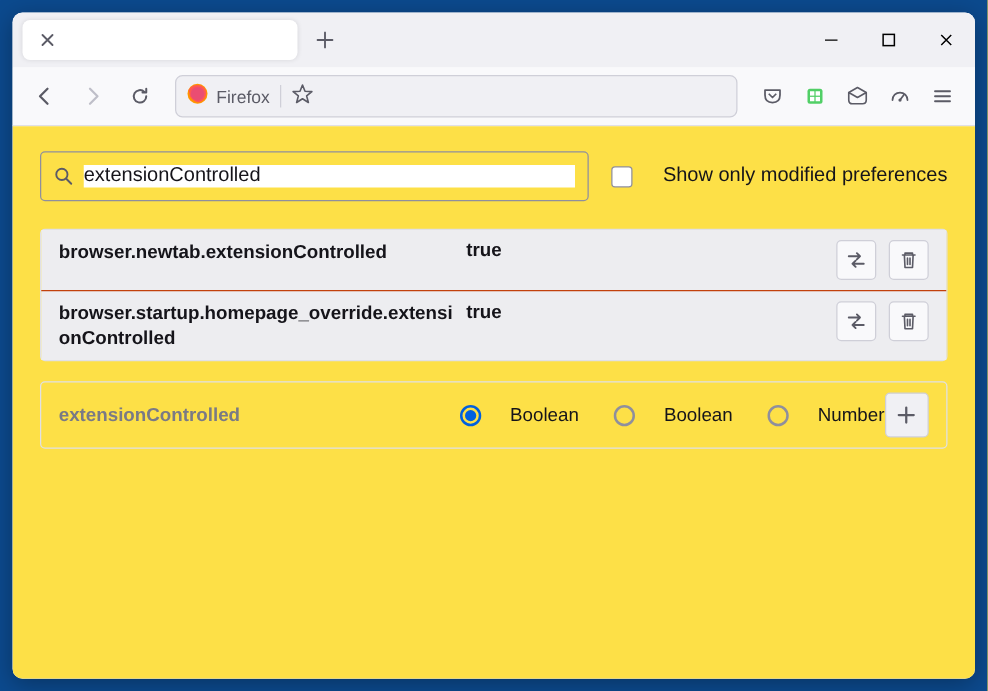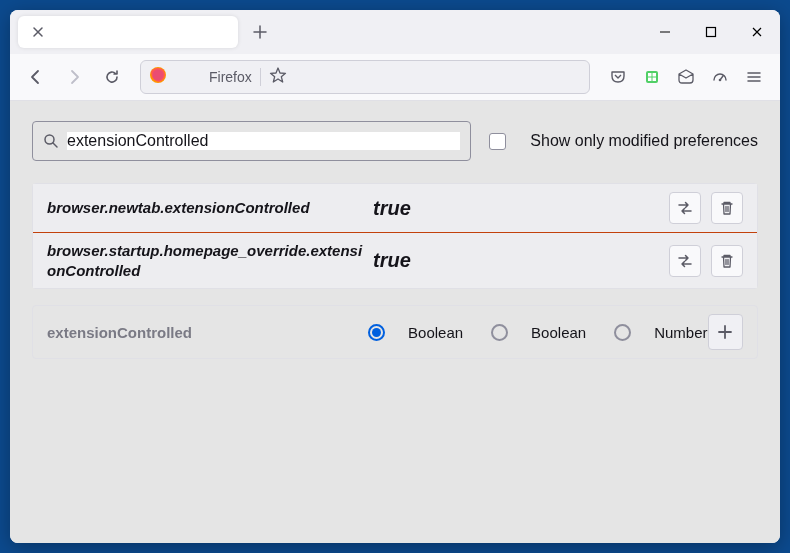--- a/index.html
+++ b/index.html
@@ -14,44 +14,44 @@
     .new-tab-btn { width: 32px; height: 32px; display: flex; align-items: center; justify-content: center; margin-left: 6px; cursor: pointer; border-radius: 4px; color: #5b5b66; }
     .window-controls { margin-left: auto; display: flex; }
     .winctrl { width: 46px; height: 44px; display: flex; align-items: center; justify-content: center; cursor: pointer; color: #000; }
     
     
     .toolbar { display: flex; align-items: center; padding: 6px 10px; gap: 6px; background: #f9f9fb; border-bottom: 1px solid #e0e0e6; }
     .nav-btn { width: 32px; height: 32px; display: flex; align-items: center; justify-content: center; border-radius: 4px; cursor: pointer; color: #5b5b66; }
     .nav-btn.disabled { color: #bfbfc9; }
     .urlbar { flex: 1; display: flex; align-items: center; background: #f0f0f4; border: 1px solid #cfcfd8; border-radius: 6px; height: 34px; padding: 0 8px; margin: 0 6px; }
     .urlbar-icon { margin-right: 6px; }
-    .urlbar-label { font-size: 14px; color: #5b5b66; margin-right: 8px; margin-left: 36px; }
+    .urlbar-label { font-size: 14px; color: #5b5b66; margin-right: 8px; }
     .urlbar-sep { width: 1px; height: 18px; background: #cfcfd8; margin-right: 8px; }
     .urlbar-text { font-size: 14px; color: #15141a; flex: 1; }
     .urlbar-star { color: #5b5b66; cursor: pointer; }
     .toolbar-icons { display: flex; gap: 2px; }
     .tb-icon { width: 32px; height: 32px; display: flex; align-items: center; justify-content: center; cursor: pointer; color: #5b5b66; border-radius: 4px; }
     
     
-    .content { flex: 1; padding: 20px 22px; background: #e5e5e5; }
+    .content { flex: 1; padding: 20px 22px; background: #fde047; }
     .search-row { display: flex; align-items: center; gap: 18px; margin-bottom: 22px; }
     .search-box { flex: 1; display: flex; align-items: center; border: 1px solid #8f8f9d; border-radius: 4px; height: 40px; padding: 0 10px; max-width: 470px; }
     .search-box svg { color: #5b5b66; margin-right: 8px; flex-shrink: 0; }
     .search-input { border: none; outline: none; font-size: 16px; color: #15141a; flex: 1; }
     .checkbox-wrap { display: flex; align-items: flex-end; gap: 24px; cursor: pointer; }
     .checkbox { width: 17px; height: 17px; border: 1px solid #8f8f9d; border-radius: 3px; background: #fff; }
     .checkbox-label { font-size: 16px; color: #15141a; }
     
     
     .pref-table { border: 1px solid #e0e0e6; border-radius: 4px; margin-bottom: 16px; }
-    .pref-row { display: flex; align-items: center; padding: 8px 14px; min-height: 48px; font-style: italic; }
+    .pref-row { display: flex; padding: 8px 14px; min-height: 48px; }
     .pref-row.modified { background: #ededf0; }
     .pref-row.modified + .pref-row.modified { border-top: 1px solid #c2410c; }
     .pref-name { width: 320px; font-size: 15px; font-weight: 700; color: #15141a; word-break: break-all; line-height: 1.3; }
-    .pref-value { flex: 1; font-size: 20px; font-weight: 700; color: #15141a; padding-left: 6px; }
+    .pref-value { flex: 1; font-size: 15px; font-weight: 700; color: #15141a; padding-left: 6px; }
     .pref-actions { display: flex; gap: 10px; }
     .action-btn { width: 32px; height: 32px; display: flex; align-items: center; justify-content: center; border: 1px solid #cfcfd8; border-radius: 4px; background: #f9f9fb; cursor: pointer; color: #5b5b66; }
     
     
     .add-table { border: 1px solid #e0e0e6; border-radius: 4px; }
     .add-row { display: flex; align-items: center; padding: 8px 14px; min-height: 52px; }
     .add-name { width: 320px; font-size: 15px; font-weight: 700; color: #7a7a85; }
     .radios { display: flex; gap: 28px; flex: 1; padding-left: 6px; }
     .radio-wrap { display: flex; align-items: center; gap: 23px; cursor: pointer; }
     .radio { width: 17px; height: 17px; border: 2px solid #8f8f9d; border-radius: 50%; display: flex; align-items: center; justify-content: center; }

